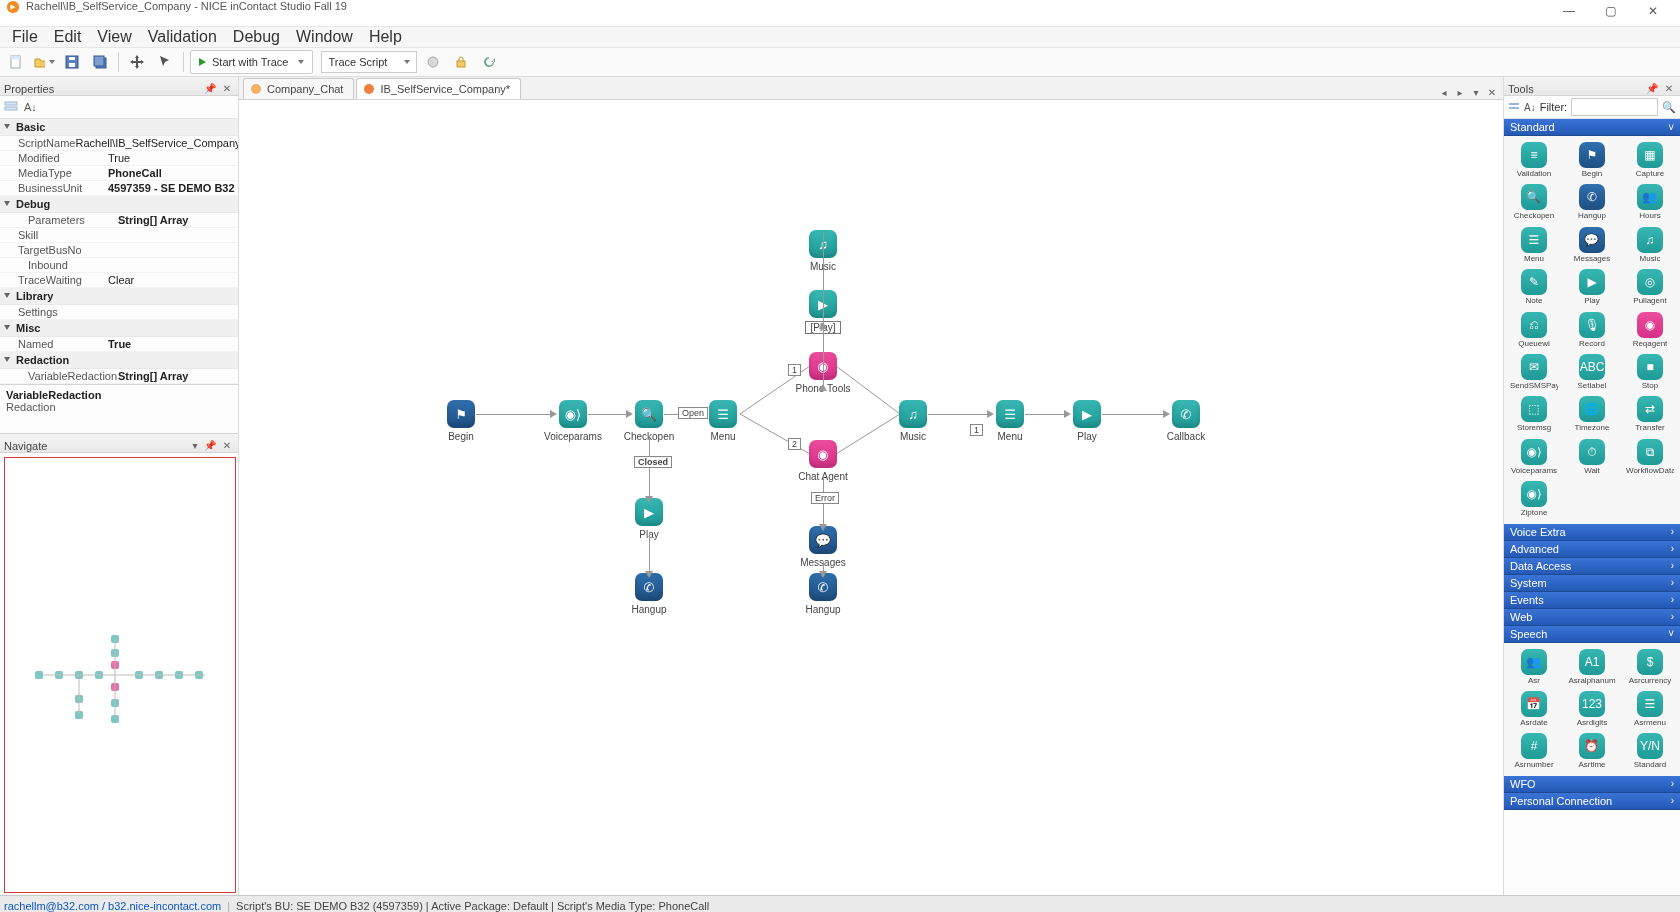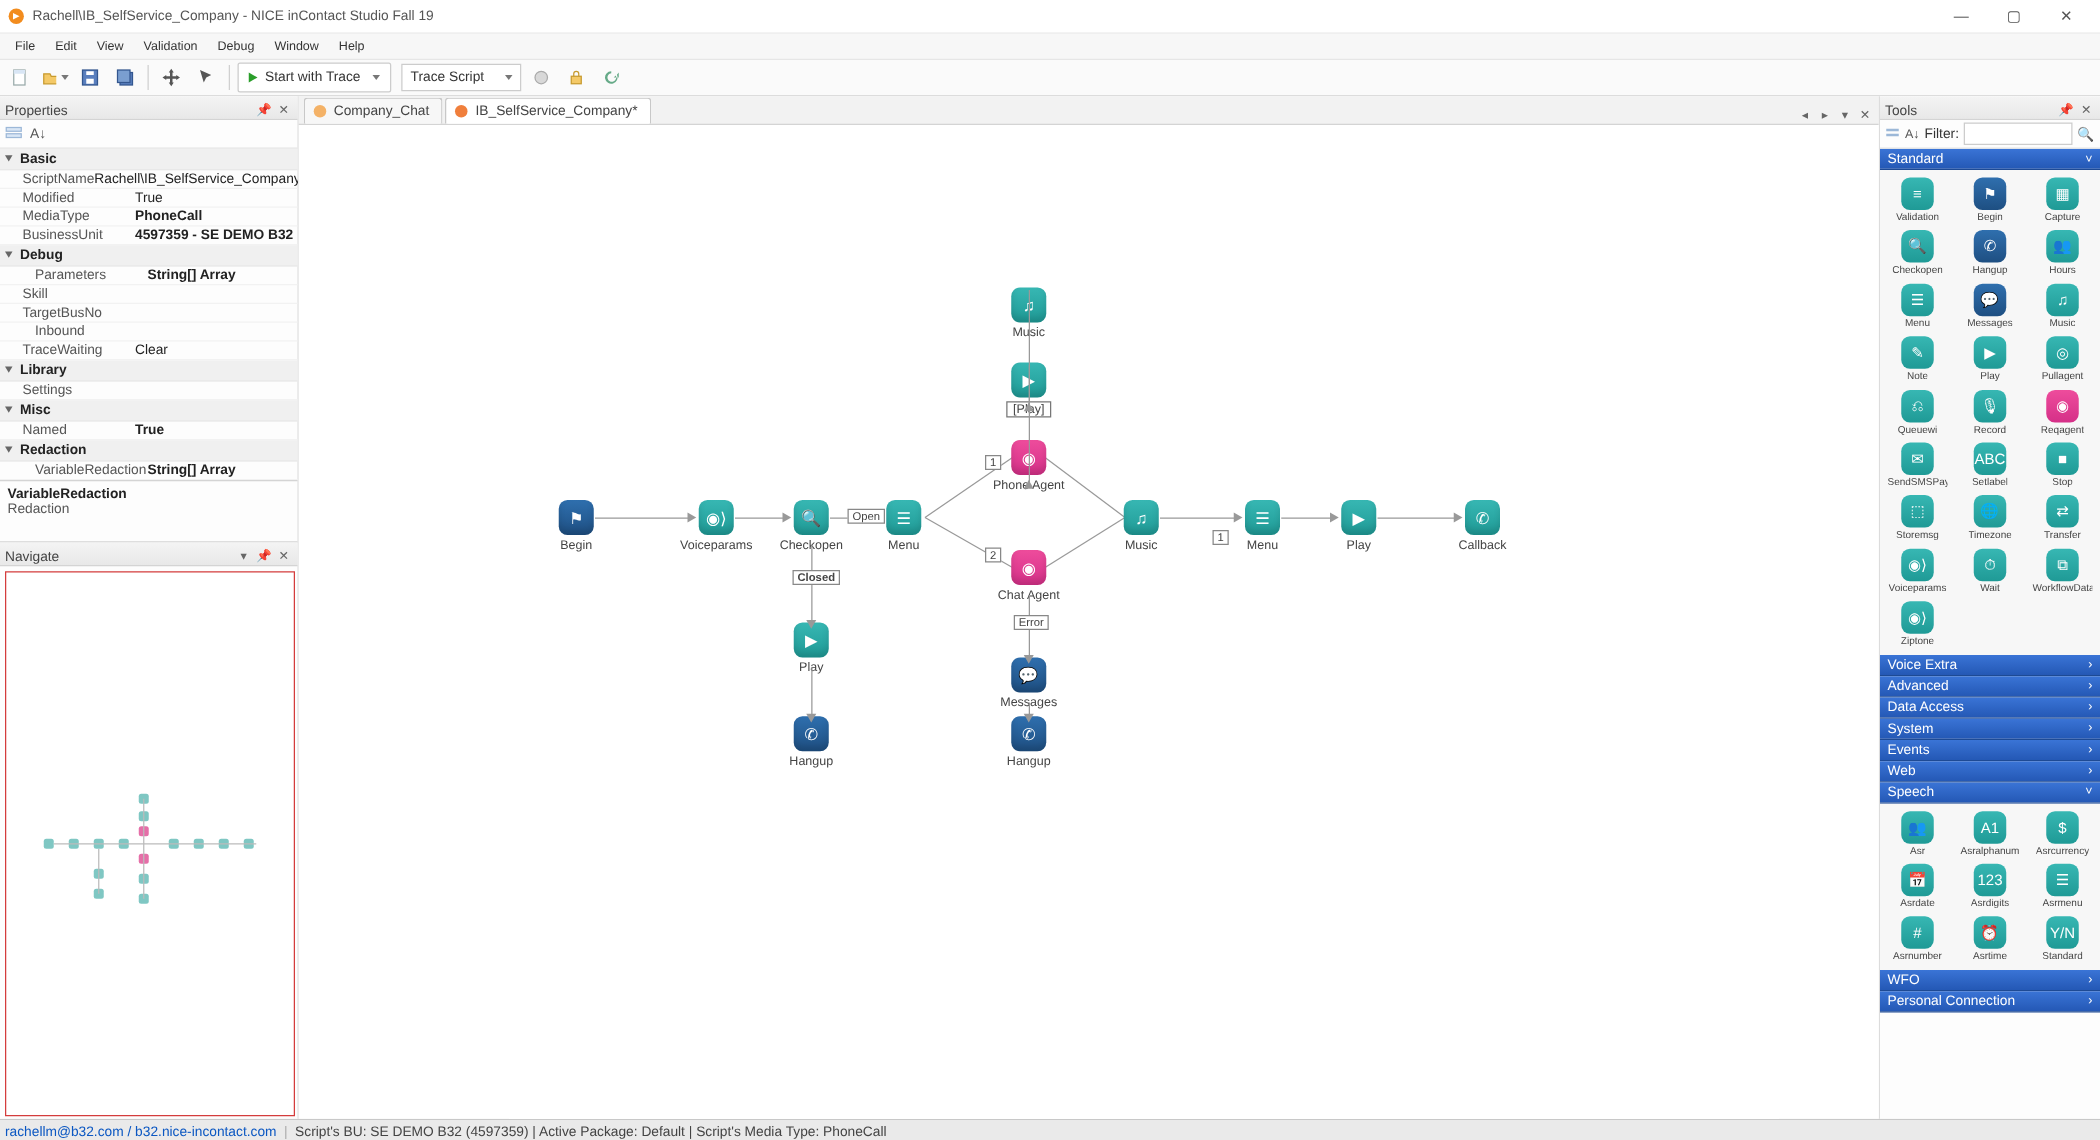--- a/index.html
+++ b/index.html
@@ -1,21 +1,21 @@
 <!DOCTYPE html>
 <html><head>
 <meta charset="utf-8">
 <style>
 html,body{margin:0;padding:0;font-family:"Segoe UI",Tahoma,sans-serif;font-size:11px;color:#333;background:#fff;height:100%;overflow:hidden}
-.titlebar{height:26px;background:#fff;display:flex;align-items:center;padding:0 6px;border-bottom:1px solid #e8e8e8}
+.titlebar{height:26px;background:#fff;display:flex;align-items:flex-start;padding:0 6px;border-bottom:1px solid #e8e8e8}
 .titlebar .appicon{width:14px;height:14px;margin-right:6px}
 .titlebar .title{flex:1;font-size:11px;color:#555}
 .titlebar .winbtn{width:42px;height:22px;display:flex;align-items:center;justify-content:center;font-size:12px;color:#555}
 .menubar{height:20px;background:#f7f7f7;display:flex;align-items:center;padding:0 4px;border-bottom:1px solid #e6e6e6}
-.menubar .menuitem{padding:2px 8px;color:#333;font-size:10px}
+.menubar .menuitem{padding:2px 8px;color:#333;font-size:16px}
 .toolbar{height:28px;background:#fafafa;border-bottom:1px solid #dcdcdc;display:flex;align-items:center;padding:0 4px;gap:4px}
 .toolbar .tb-btn{width:22px;height:22px;border:1px solid transparent;display:flex;align-items:center;justify-content:center;border-radius:2px}
 .toolbar .sep{width:1px;height:20px;background:#d0d0d0;margin:0 2px}
 .toolbar .trace-btn{display:flex;align-items:center;height:22px;padding:0 8px;border:1px solid #ccc;border-radius:2px;background:#fff;color:#333;gap:6px}
 .toolbar .trace-play{width:0;height:0;border-left:7px solid #2a9e2a;border-top:4px solid transparent;border-bottom:4px solid transparent}
 .toolbar .dropdown-arrow{width:0;height:0;border-left:3px solid transparent;border-right:3px solid transparent;border-top:4px solid #777;margin-left:4px}
 .toolbar .trace-field{height:20px;width:82px;border:1px solid #ccc;background:#fff;display:flex;align-items:center;padding:0 6px;margin-left:4px}
 .body{display:flex;height:calc(100% - 26px - 20px - 28px - 20px)}
 .leftpane{width:238px;display:flex;flex-direction:column;border-right:1px solid #dcdcdc;background:#fdfdfd}
 .panel-hdr{height:18px;background:linear-gradient(#f4f4f4,#e8e8e8);border-bottom:1px solid #d4d4d4;display:flex;align-items:flex-end;padding:0 4px;font-size:11px;color:#444}
@@ -327,21 +327,21 @@
           <div class="node" style="left: 457px; top: 130px;">
             <div class="nicon teal">♫</div>
             <div class="nlabel">Music</div>
           </div>
           <div class="node" style="left: 457px; top: 190px;">
             <div class="nicon teal">▶</div>
             <div class="nlabel box">[Play]</div>
           </div>
           <div class="node" style="left: 457px; top: 252px;">
             <div class="nicon pink">◉</div>
-            <div class="nlabel">Phone Agent</div>
+            <div class="nlabel">Phone Tools</div>
           </div>
           <div class="node" style="left: 457px; top: 340px;">
             <div class="nicon pink">◉</div>
             <div class="nlabel">Chat Agent</div>
           </div>
           <div class="node" style="left: 547px; top: 300px;">
             <div class="nicon teal">♫</div>
             <div class="nlabel">Music</div>
           </div>
           <div class="node" style="left: 644px; top: 300px;">

